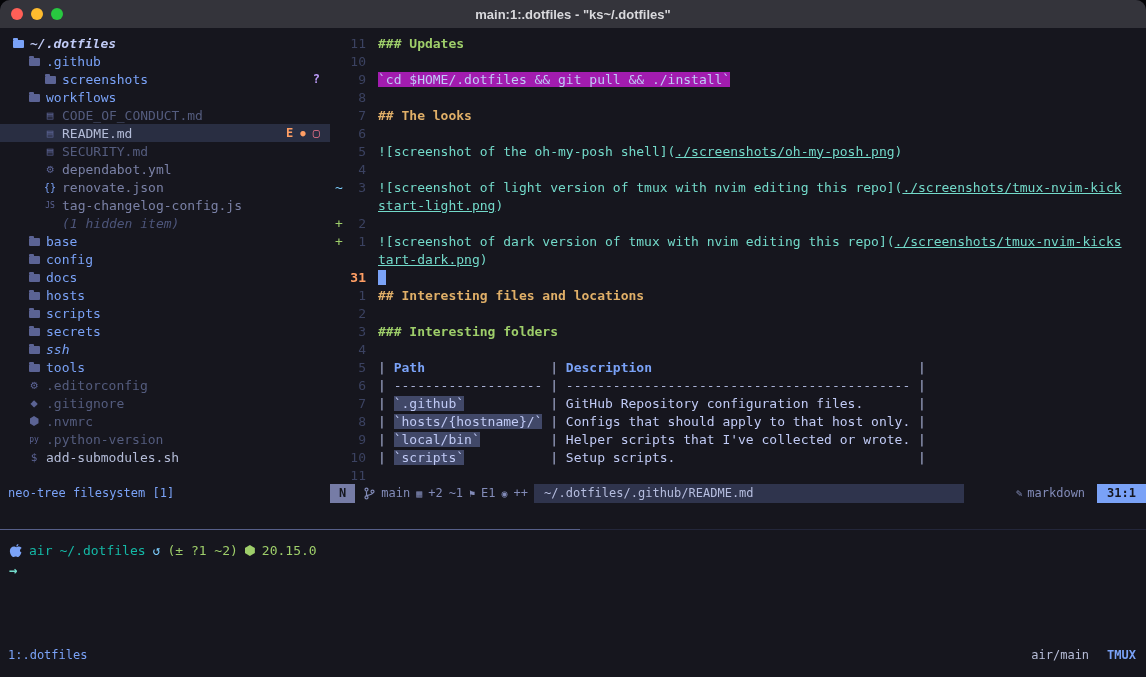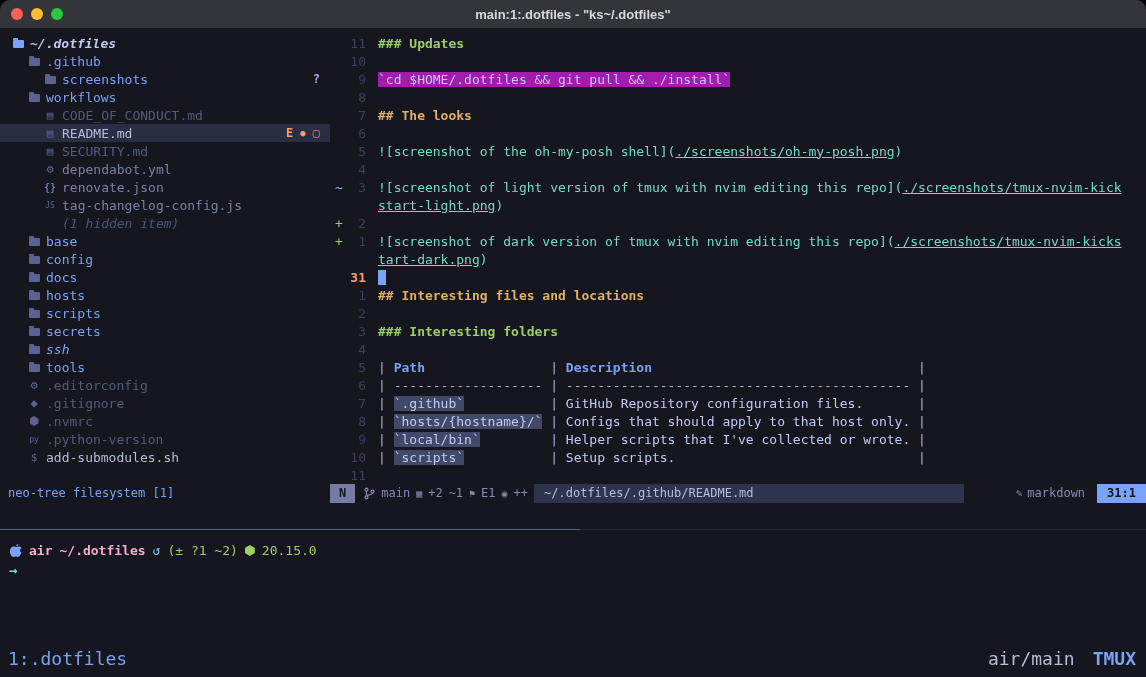--- a/index.html
+++ b/index.html
@@ -76,28 +76,28 @@
   .pencil{font-size:11px}
   .sl-pos{background:#7aa2f7;color:#15161e;font-weight:bold;padding:0 10px;flex:none}
   .cmdline{height:26px;flex:none}
 
   
   .pane-divider{height:1px;flex:none;background:linear-gradient(90deg,#565f89 0,#565f89 580px,#23263a 580px,#23263a 100%)}
 
   
   .shell{flex:1;position:relative;font-size:13px;padding:11px 10px 0 9px}
   .pline{height:19px;display:flex;align-items:center;gap:7px;white-space:pre}
-  .p-blue{color:#f9a8d4;font-weight:bold}
+  .p-blue{color:#14b8a6;font-weight:normal}
   .p-cyan{color:#7dcfff}
   .p-green{color:#9ece6a}
   .hexa{width:10px;height:11px;background:#9ece6a;display:inline-block;clip-path:polygon(50% 0,100% 27%,100% 73%,50% 100%,0 73%,0 27%)}
   .arrow{color:#73daca;font-weight:bold;font-size:14px}
 
   
-  .tmuxbar{position:absolute;left:0;right:0;bottom:0;height:32px;display:flex;align-items:flex-start;padding:3px 10px 0 8px;font-size:18px}
+  .tmuxbar{position:absolute;left:0;right:0;bottom:0;height:32px;display:flex;align-items:flex-start;padding:3px 10px 0 8px;font-size:12px}
   .tm-left{color:#7aa2f7}
   .tm-spacer{flex:1}
   .tm-session{color:#b7bdd8}
   .tm-badge{color:#7aa2f7;font-weight:bold;margin-left:18px}
 </style>
 </head>
 <body>
 
 <div class="window">
 

